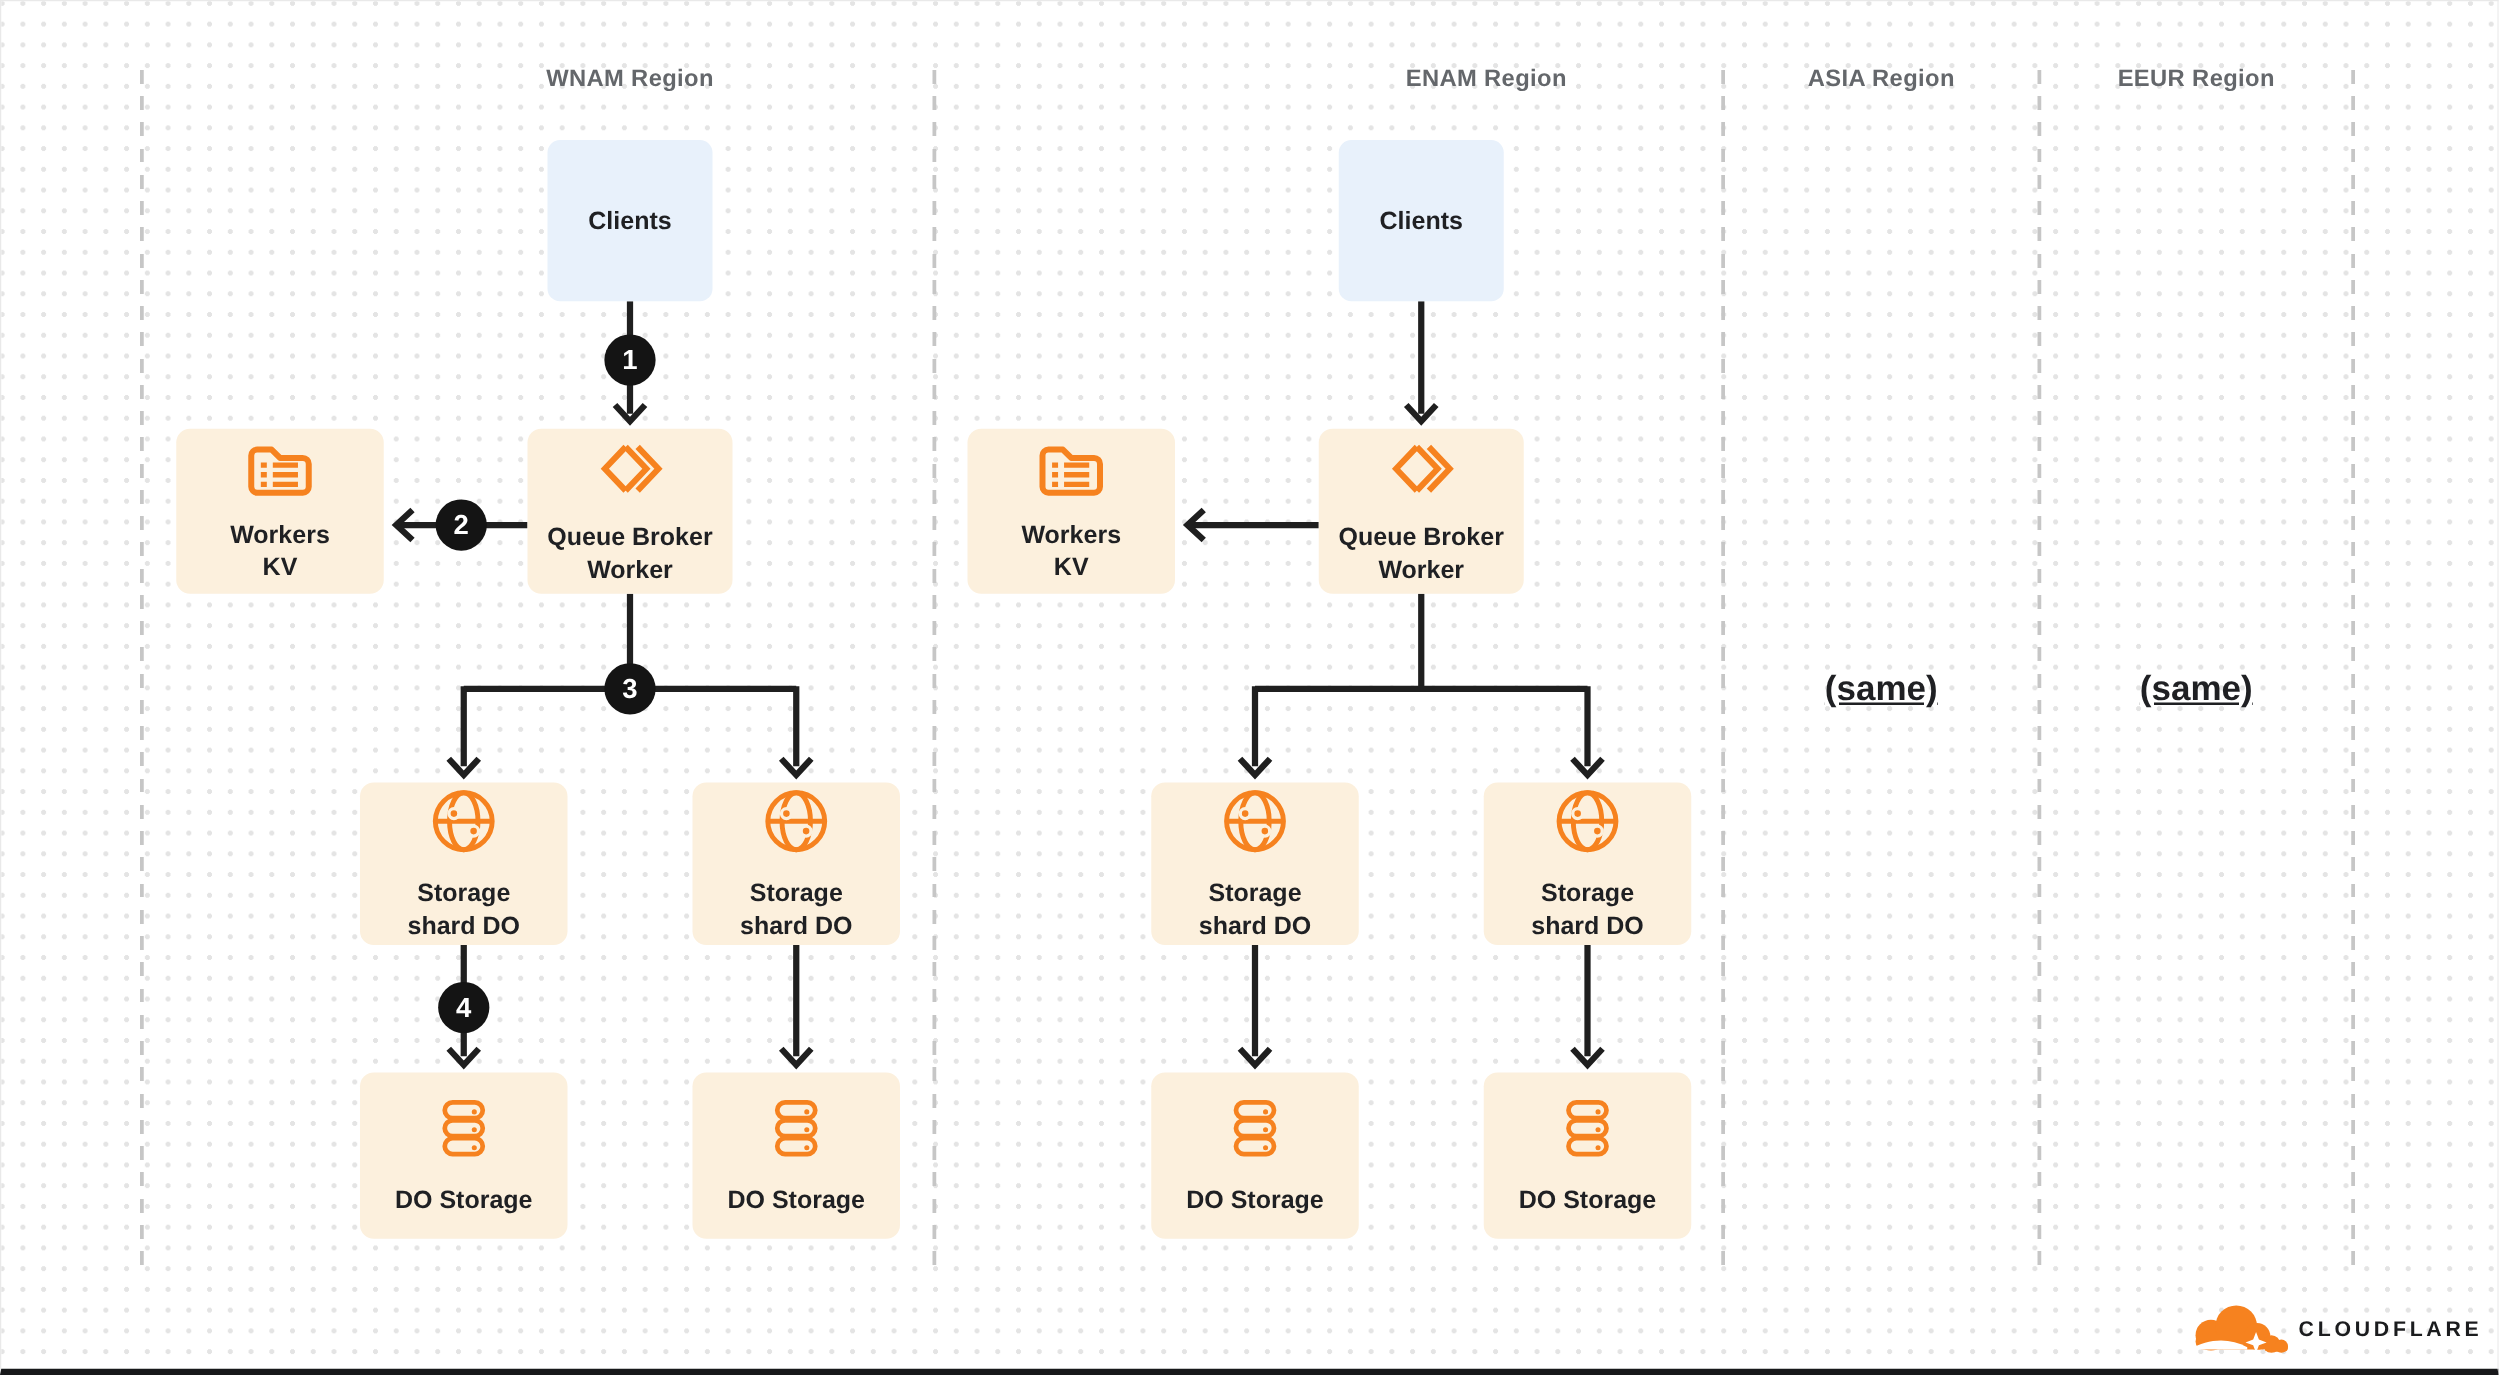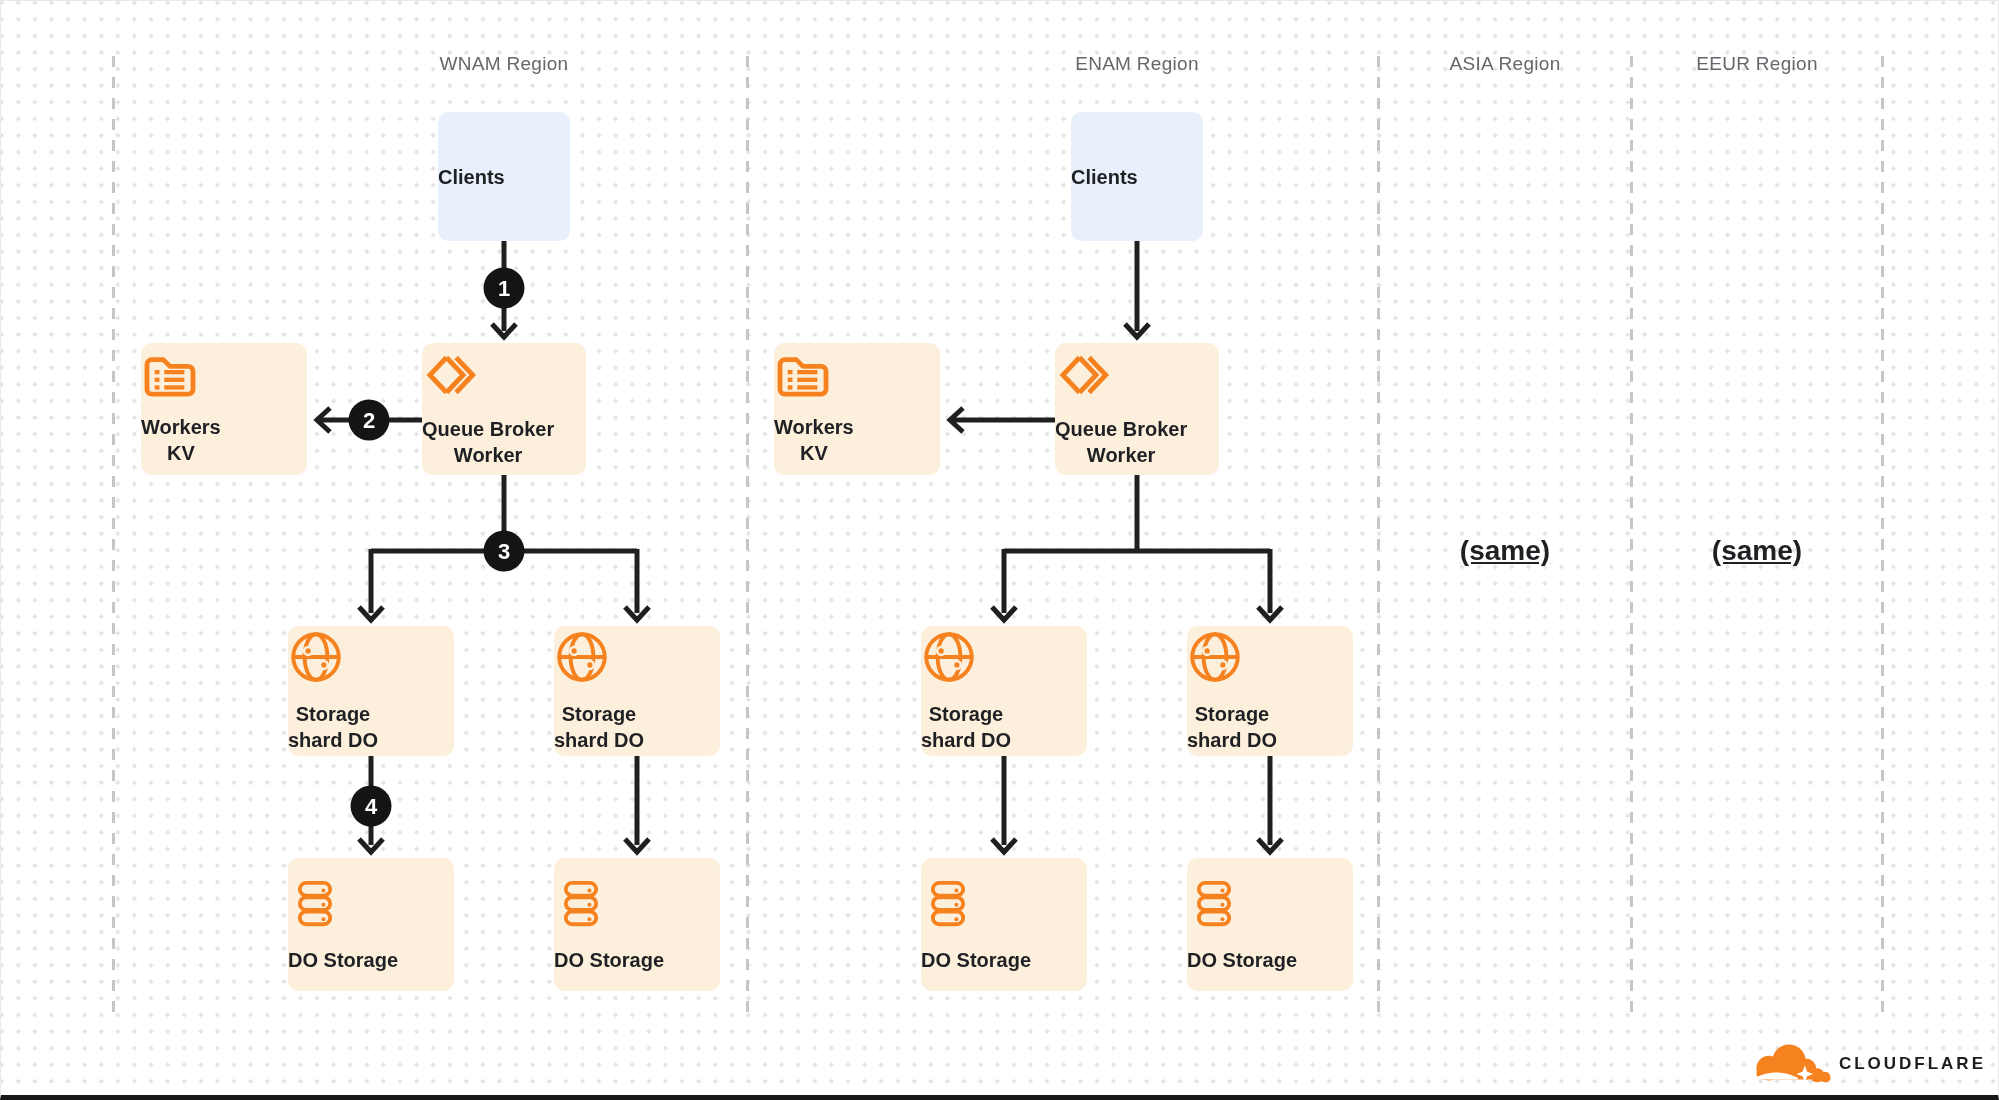--- a/index.html
+++ b/index.html
@@ -15,29 +15,29 @@
     border-bottom:5px solid #17181a;
     overflow:hidden;
     font-family:"Liberation Sans",sans-serif;
   }
   .divider{
     position:absolute;top:55px;height:958px;width:3px;
     background-image:repeating-linear-gradient(to bottom,#c6c6c6 0 11px,transparent 11px 21px);
   }
   .region-label{
     position:absolute;top:52px;transform:translateX(-50%);
-    font-size:19px;font-weight:normal;color:#64676b;letter-spacing:.3px;white-space:nowrap;
+    font-size:19px;font-weight:bold;color:#64676b;letter-spacing:.3px;white-space:nowrap;
   }
   .same-label{
     position:absolute;transform:translate(-50%,-50%);
     font-size:28px;font-weight:bold;color:#1f2023;white-space:nowrap;text-decoration:underline;
   }
   .node{
     position:absolute;border-radius:10px;
-    display:flex;flex-direction:column;align-items:flex-start;justify-content:center;
+    display:flex;flex-direction:column;align-items:center;justify-content:center;
     gap:12px;
   }
   .node.cream{background:#fcf0dd;border-radius:11px;}
   .node.blue{background:#e8f1fb;}
   .node-label{
     font-size:20px;line-height:26px;font-weight:bold;color:#1f2023;
     text-align:center;white-space:pre-line;
   }
   .overlay{position:absolute;left:0;top:0;pointer-events:none;}
   .badge{
@@ -63,21 +63,21 @@
 
 <div id="stage">
 
   <div class="divider" style="left:111px"></div>
   <div class="divider" style="left:745px"></div>
   <div class="divider" style="left:1376px"></div>
   <div class="divider" style="left:1629px"></div>
   <div class="divider" style="left:1880px"></div>
 
   <div class="region-label" style="left:503px">WNAM Region</div>
-  <div class="region-label" style="left:1136px">ENAM Region</div>
+  <div class="region-label" style="left:1188px">ENAM Region</div>
   <div class="region-label" style="left:1504px">ASIA Region</div>
   <div class="region-label" style="left:1756px">EEUR Region</div>
 
   <div class="same-label" style="left:1504px;top:550px">(same)</div>
   <div class="same-label" style="left:1756px;top:550px">(same)</div>
 
   <svg class="overlay" width="1999" height="1100" viewBox="0 0 1999 1100" fill="none" stroke="#1f1f1f" stroke-width="5">
 
     <g>
       <line x1="503" y1="240" x2="503" y2="330"></line>

